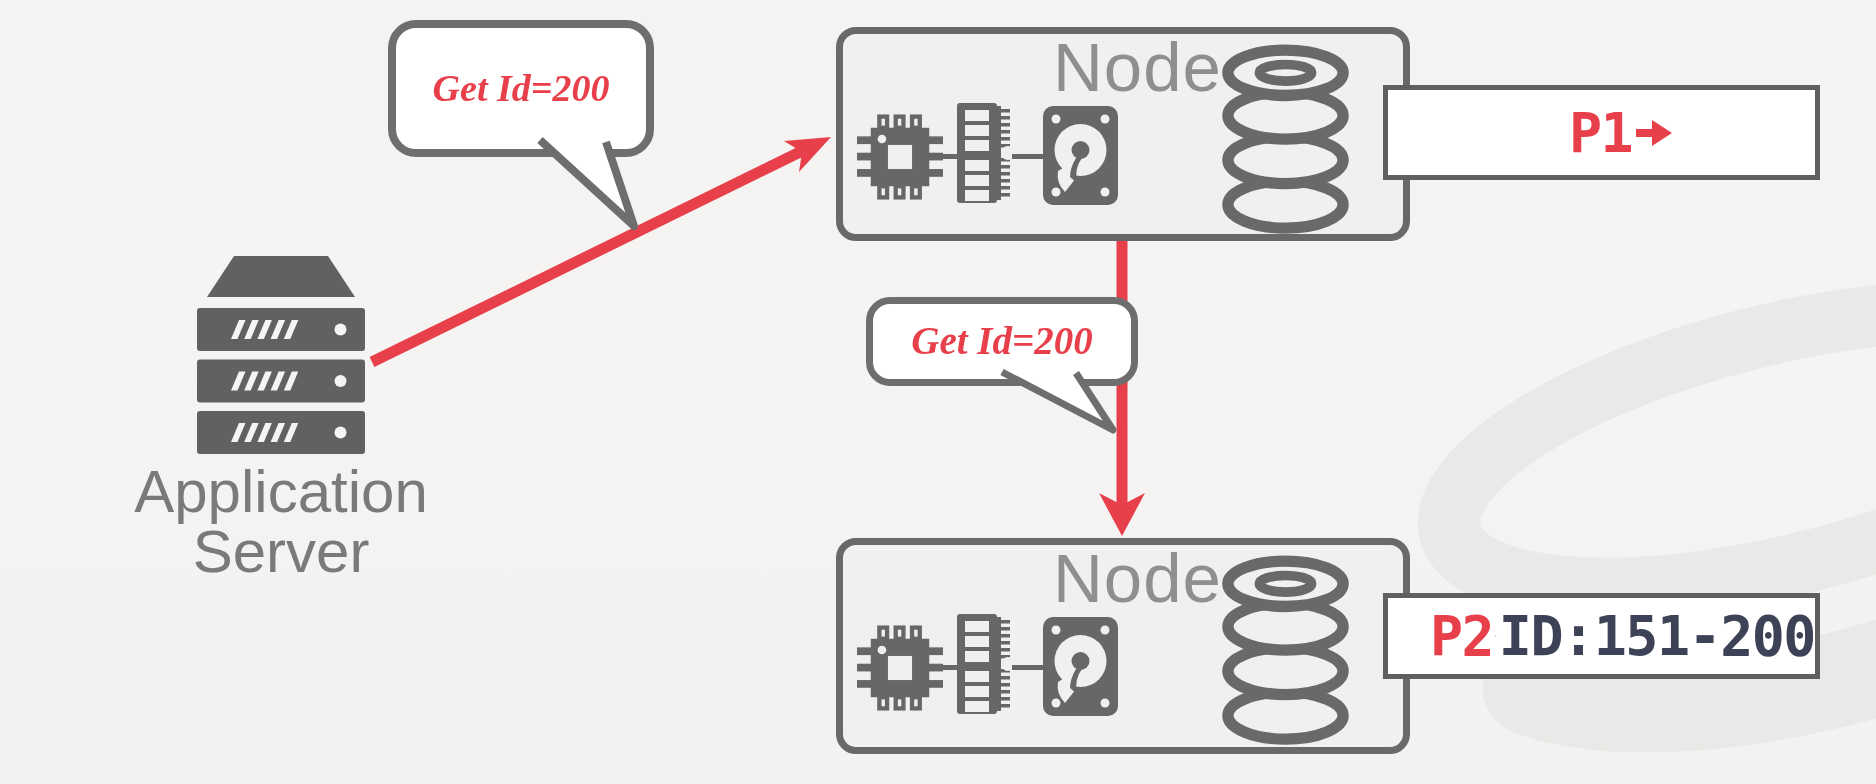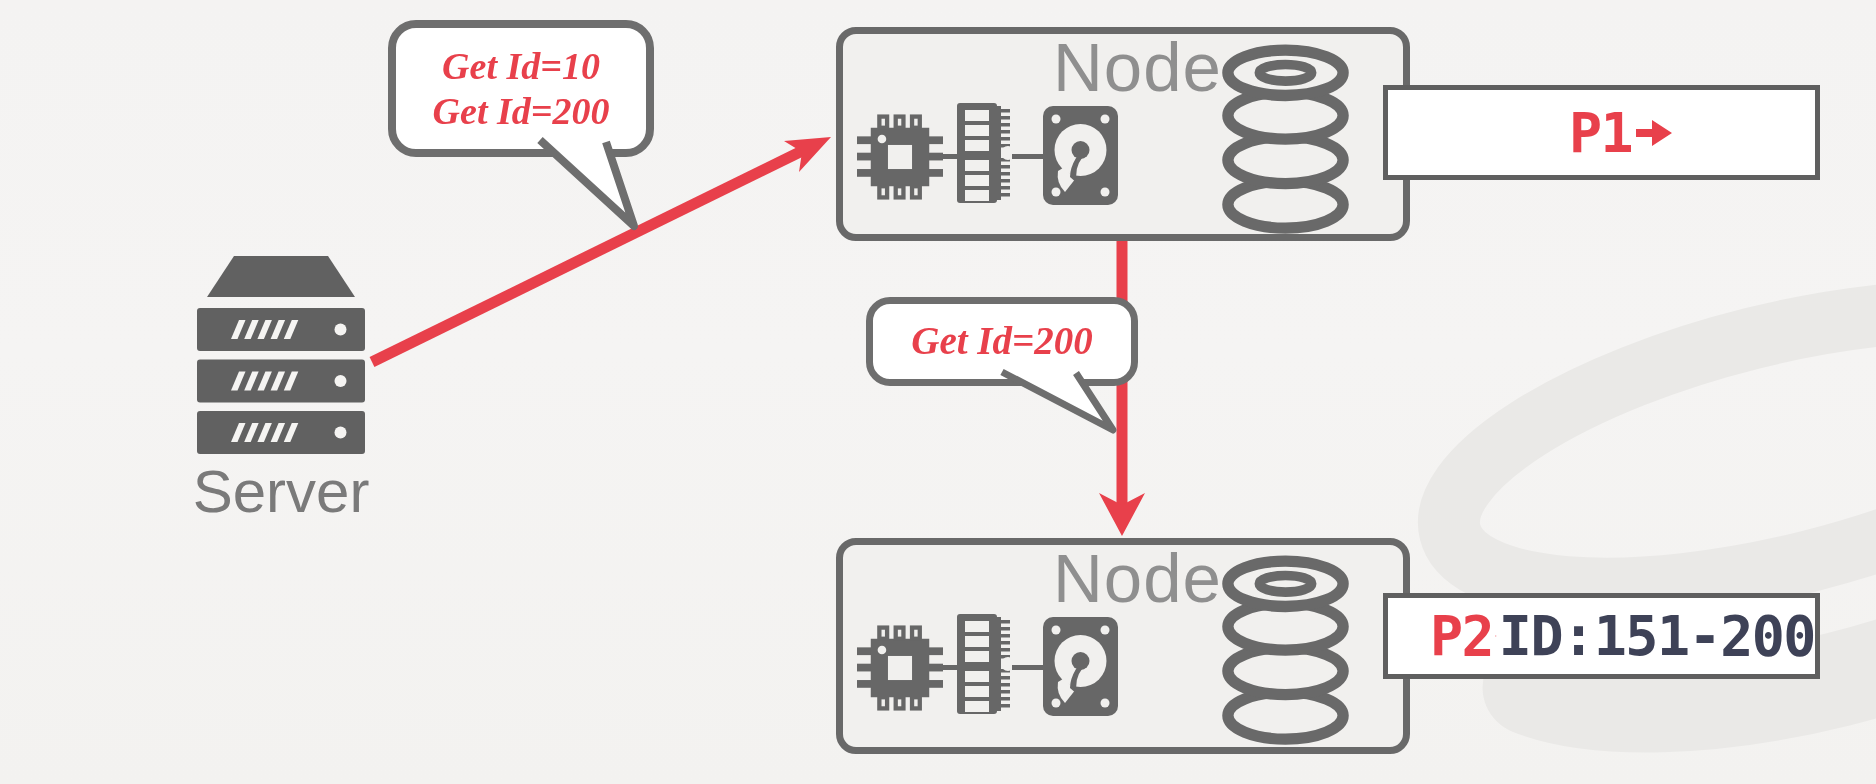--- a/index.html
+++ b/index.html
@@ -111,26 +111,26 @@
             <circle cx="143.5" cy="21.5" r="6"></circle>
           </g>
         </g>
       </defs>
       <polygon points="37,0 131,0 158,41 10,41"></polygon>
       <use href="#srv-unit" transform="translate(0,52)"></use>
       <use href="#srv-unit" transform="translate(0,103.5)"></use>
       <use href="#srv-unit" transform="translate(0,155)"></use>
     </svg>
     <div class="app-label">
+      <div>Application</div>
       <div>Server</div>
     </div>
   </div>
 
   <div class="abs layer-mid bubble bubble1">
-    <div class="line">Get Id=10</div>
     <div class="line">Get Id=200</div>
   </div>
 
   <div class="abs layer-mid bubble bubble2">
     <div class="line">Get Id=200</div>
   </div>
 
   <svg class="abs layer-tails" style="left:0;top:0;" width="1876" height="784" viewBox="0 0 1876 784">
     <path d="M540 140 L634 226 L606 142" fill="#ffffff" stroke="var(--bubble-border)" stroke-width="8" stroke-linejoin="round"></path>
     <path d="M1002 372 L1113 430 L1076 373" fill="#ffffff" stroke="var(--bubble-border)" stroke-width="7" stroke-linejoin="round"></path>

